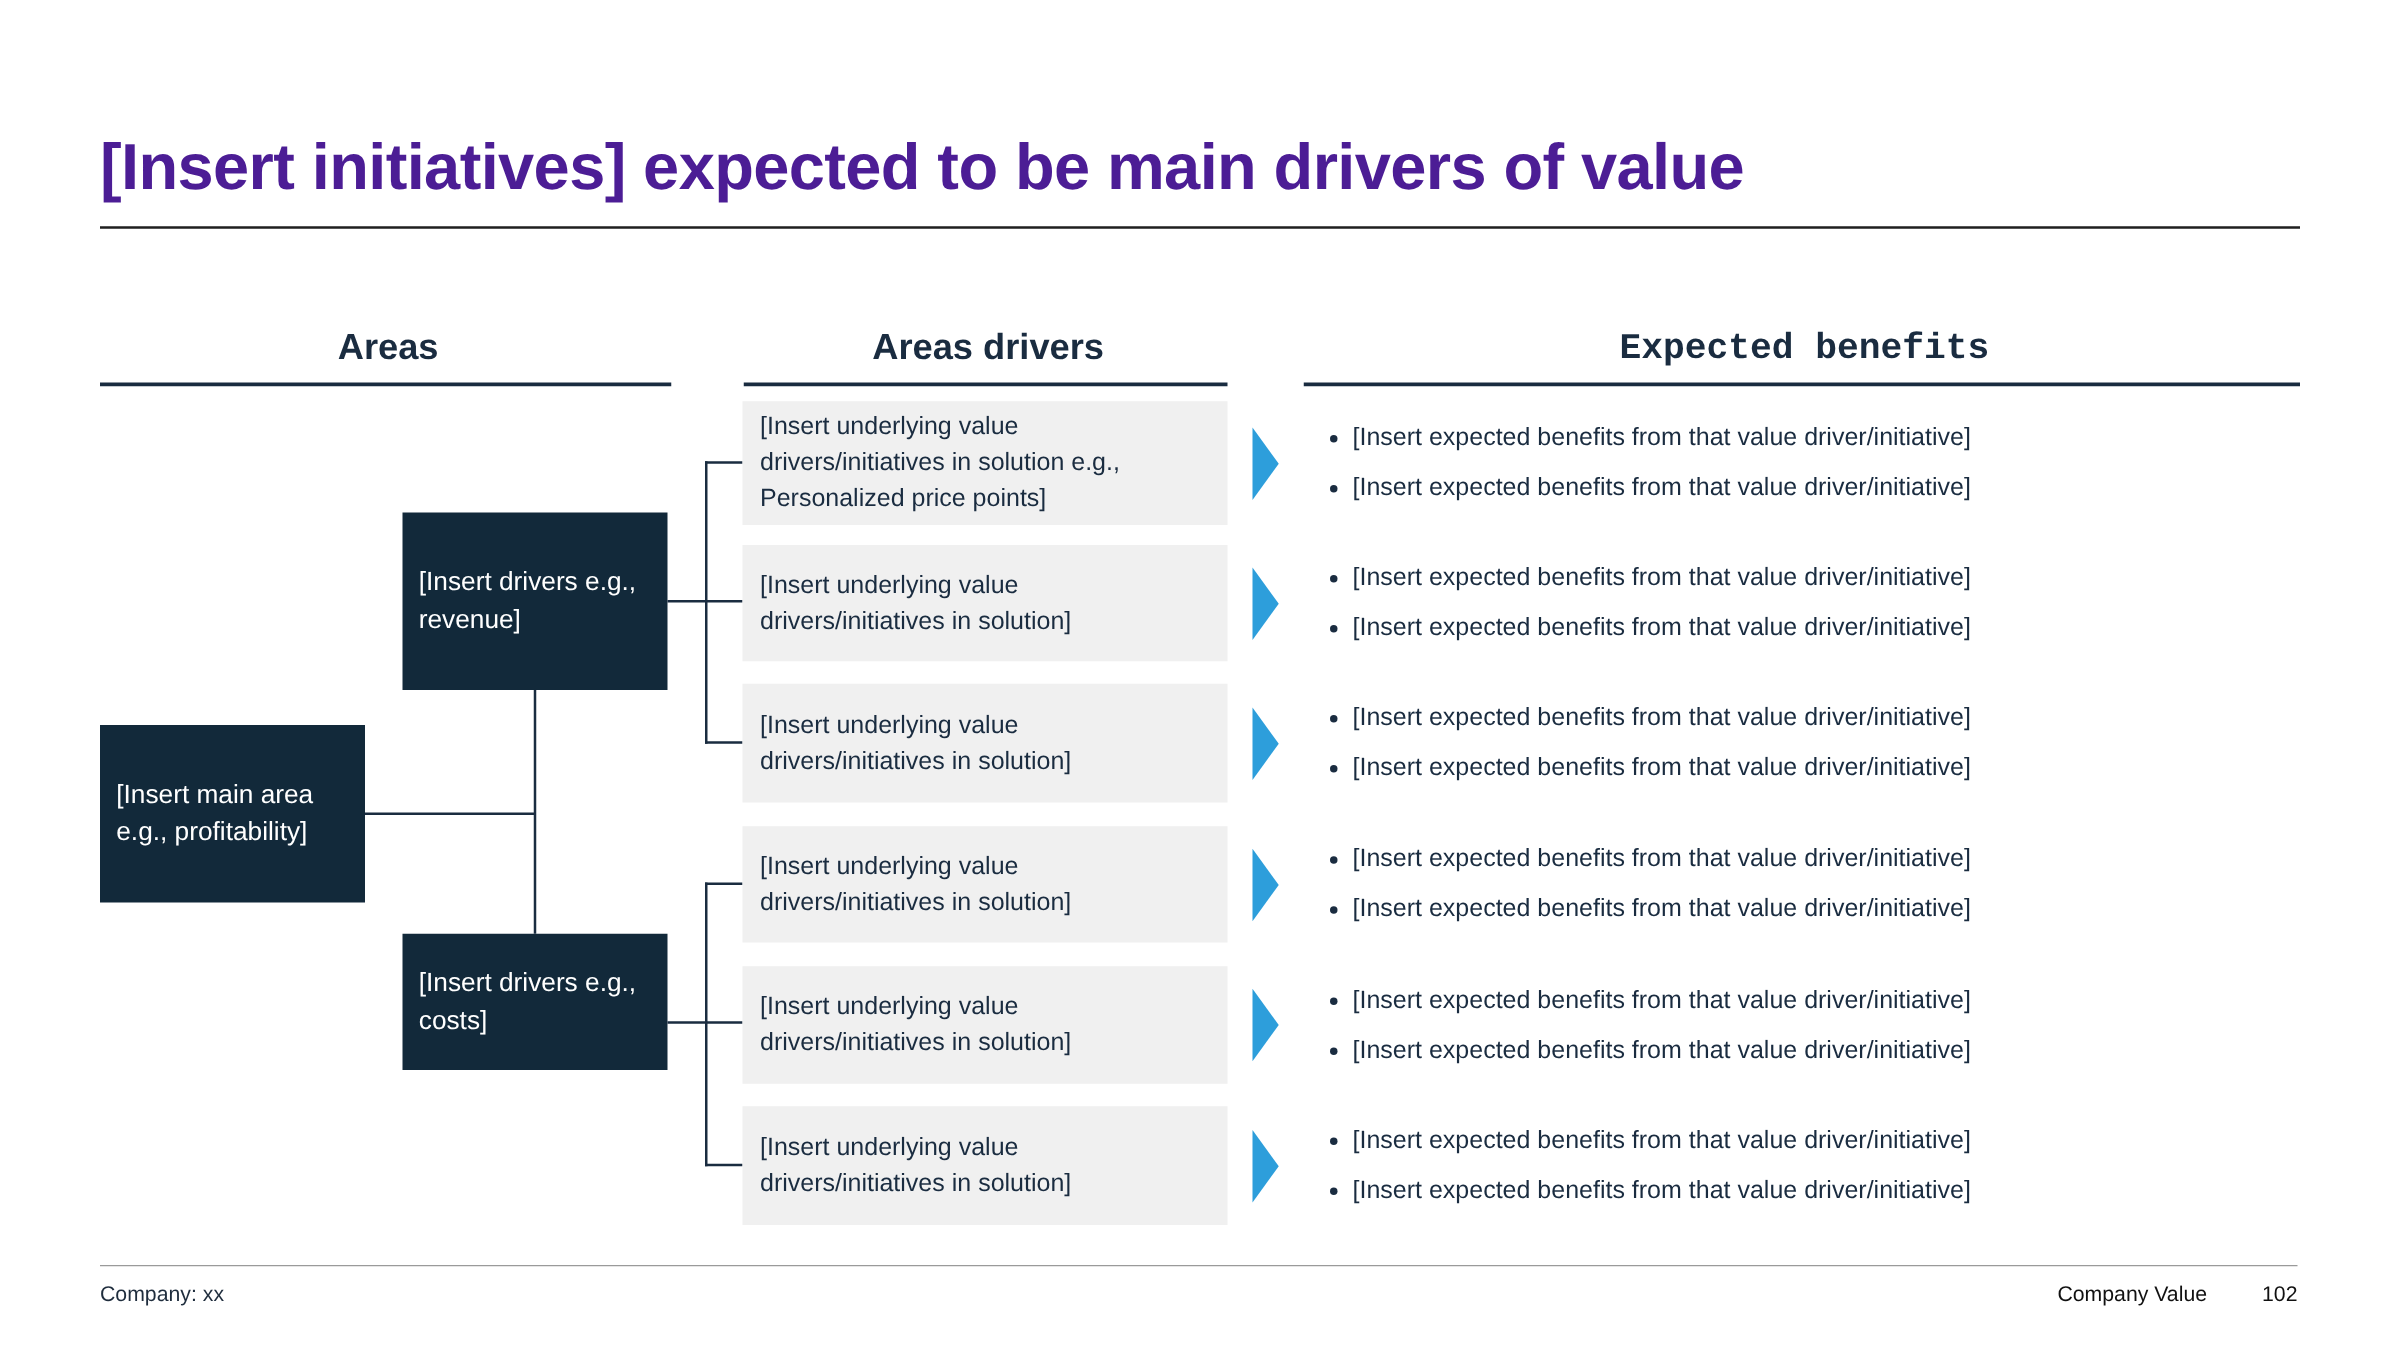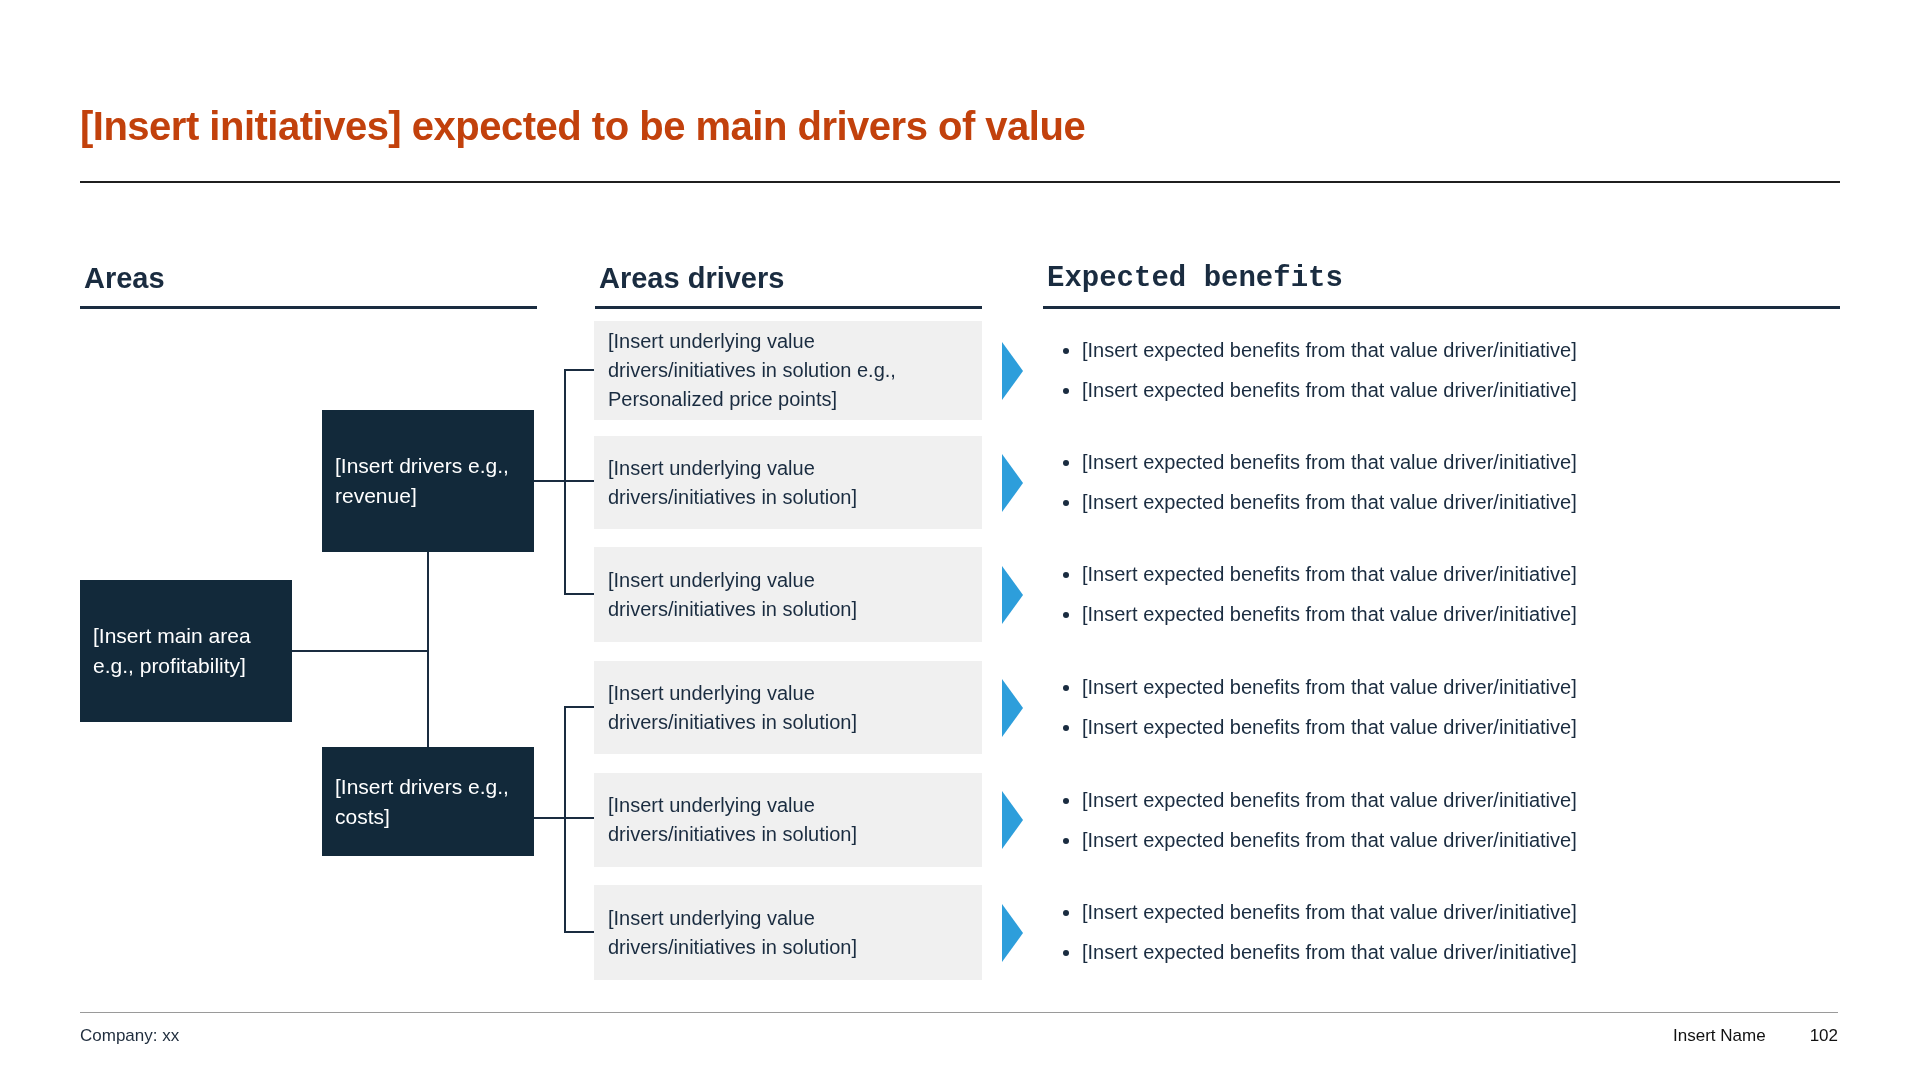--- a/index.html
+++ b/index.html
@@ -17,33 +17,34 @@
     position:relative;
     width:1920px;height:1076px;
     background:#ffffff;
     overflow:hidden;
     margin:0 auto;
   }
   
   .slide-title{
     position:absolute;left:80px;top:104px;
     width:1760px;
-    font-size:40px;font-weight:bold;color:#c2410c;
+    font-size:52px;font-weight:bold;color:#4c1d95;
     letter-spacing:-0.5px;
   }
   .title-rule{
     position:absolute;left:80px;top:181px;width:1760px;height:2px;
     background:var(--title-rule);
   }
   
   .col-header{
     position:absolute;top:262px;
     font-size:29px;font-weight:bold;color:var(--navy-text);
     border-bottom:3px solid var(--navy-text);
     padding:0 0 11px 4px;
+    text-align:center;
   }
   .col-header.areas{left:80px;width:457px;}
   .col-header.drivers{left:595px;width:387px;}
   .col-header.benefits{left:1043px;width:797px;font-family:Liberation Mono, monospace;}
   
   .navy-box{
     position:absolute;width:212px;
     background:var(--navy-box);color:#ffffff;
     font-size:21px;line-height:30px;
     display:flex;flex-direction:column;justify-content:center;
@@ -200,17 +201,17 @@
       <ul class="benefits-list">
         <li>[Insert expected benefits from that value driver/initiative]</li>
         <li>[Insert expected benefits from that value driver/initiative]</li>
       </ul>
     </div>
   </div>
 
   <div class="footer-rule"></div>
   <div class="footer-source">Company: xx</div>
   <div class="footer-right">
-    <span>Insert Name</span>
+    <span>Company Value</span>
     <span>102</span>
   </div>
 
 </div>
 
 </body></html>

